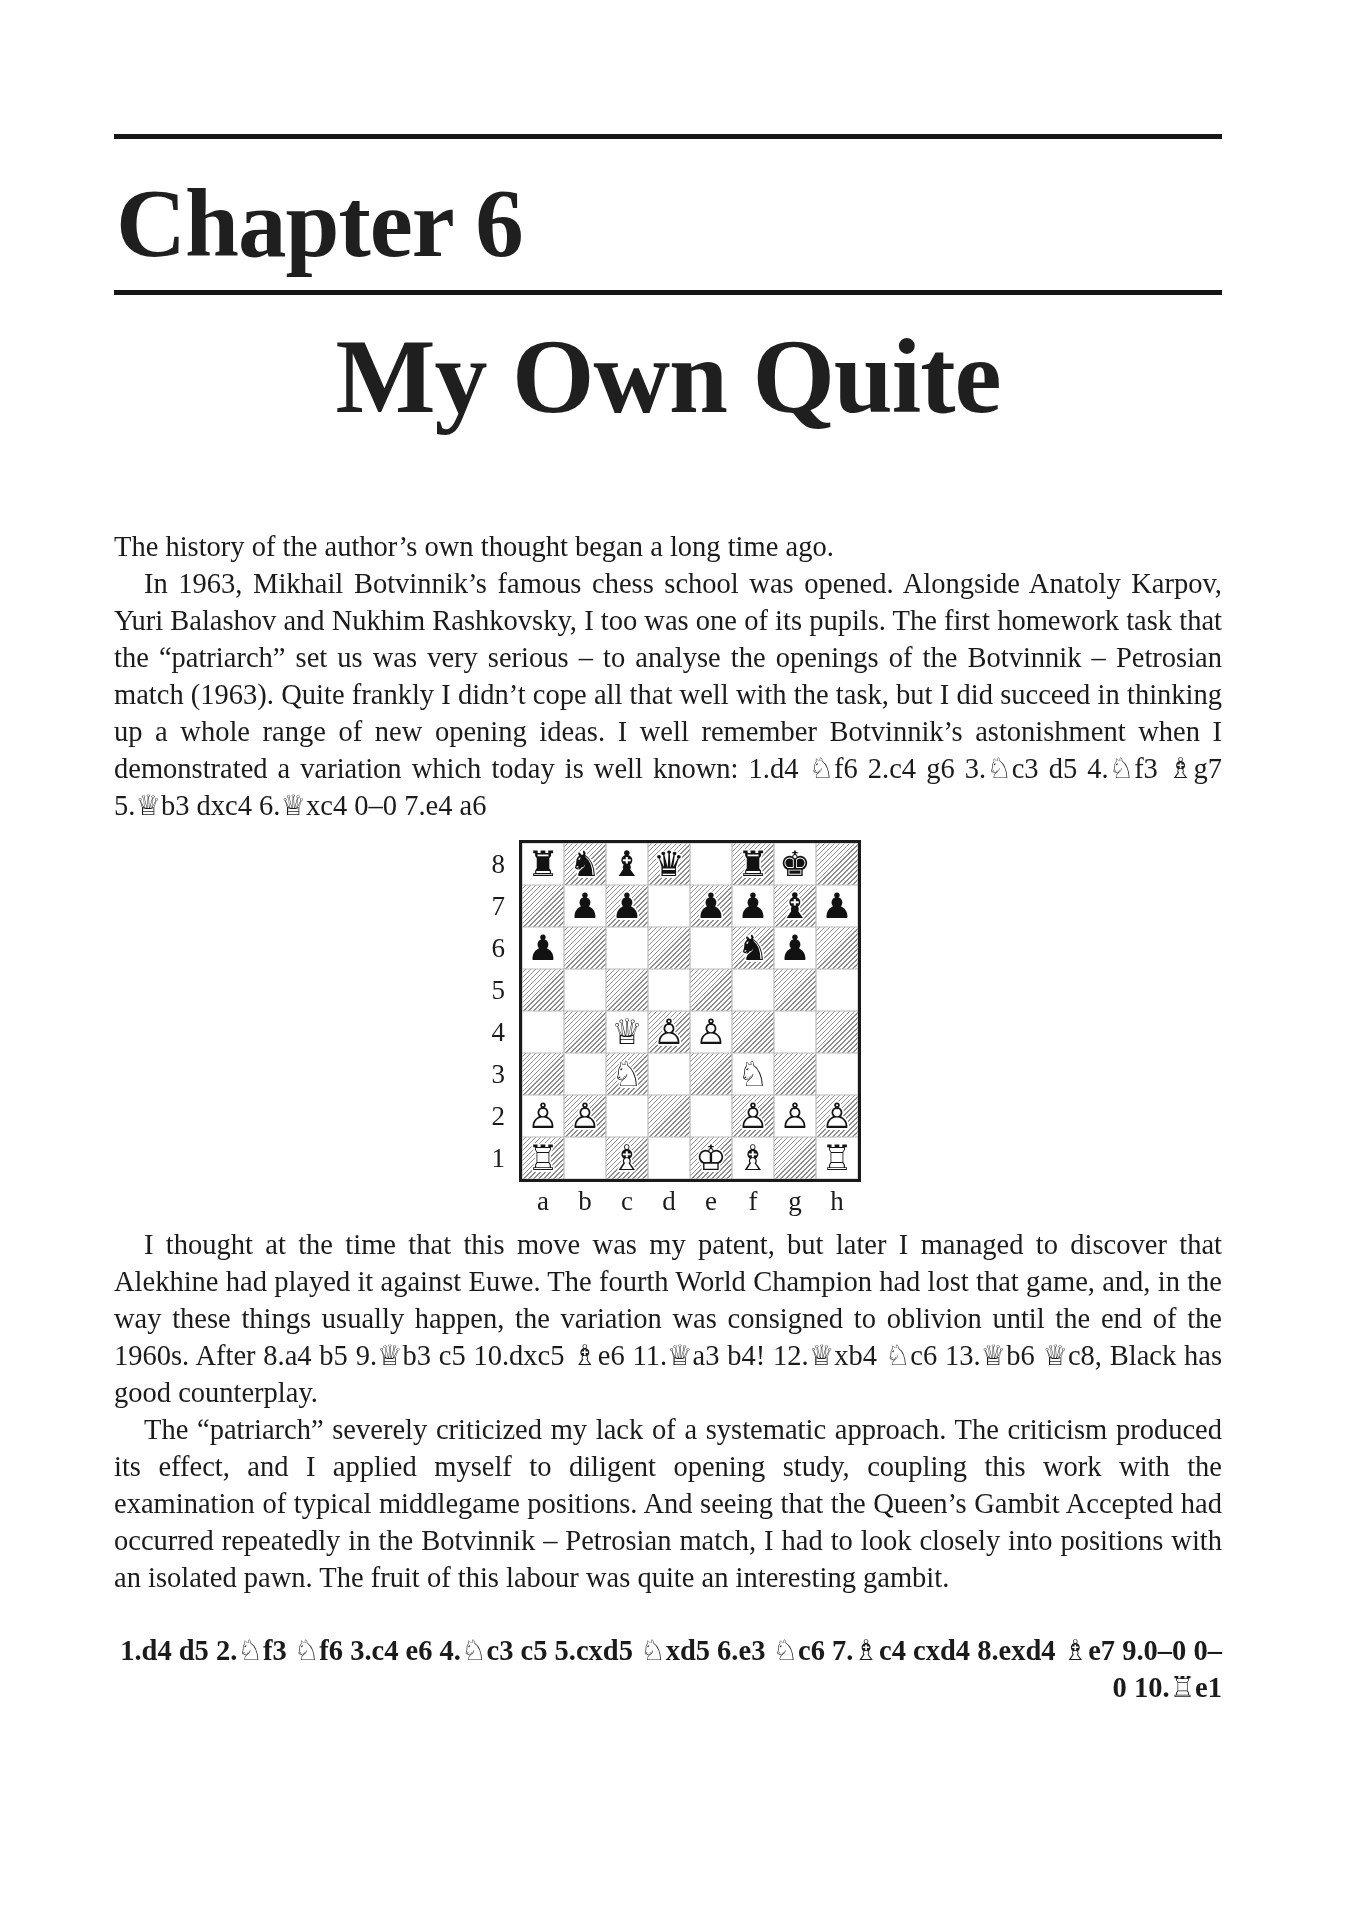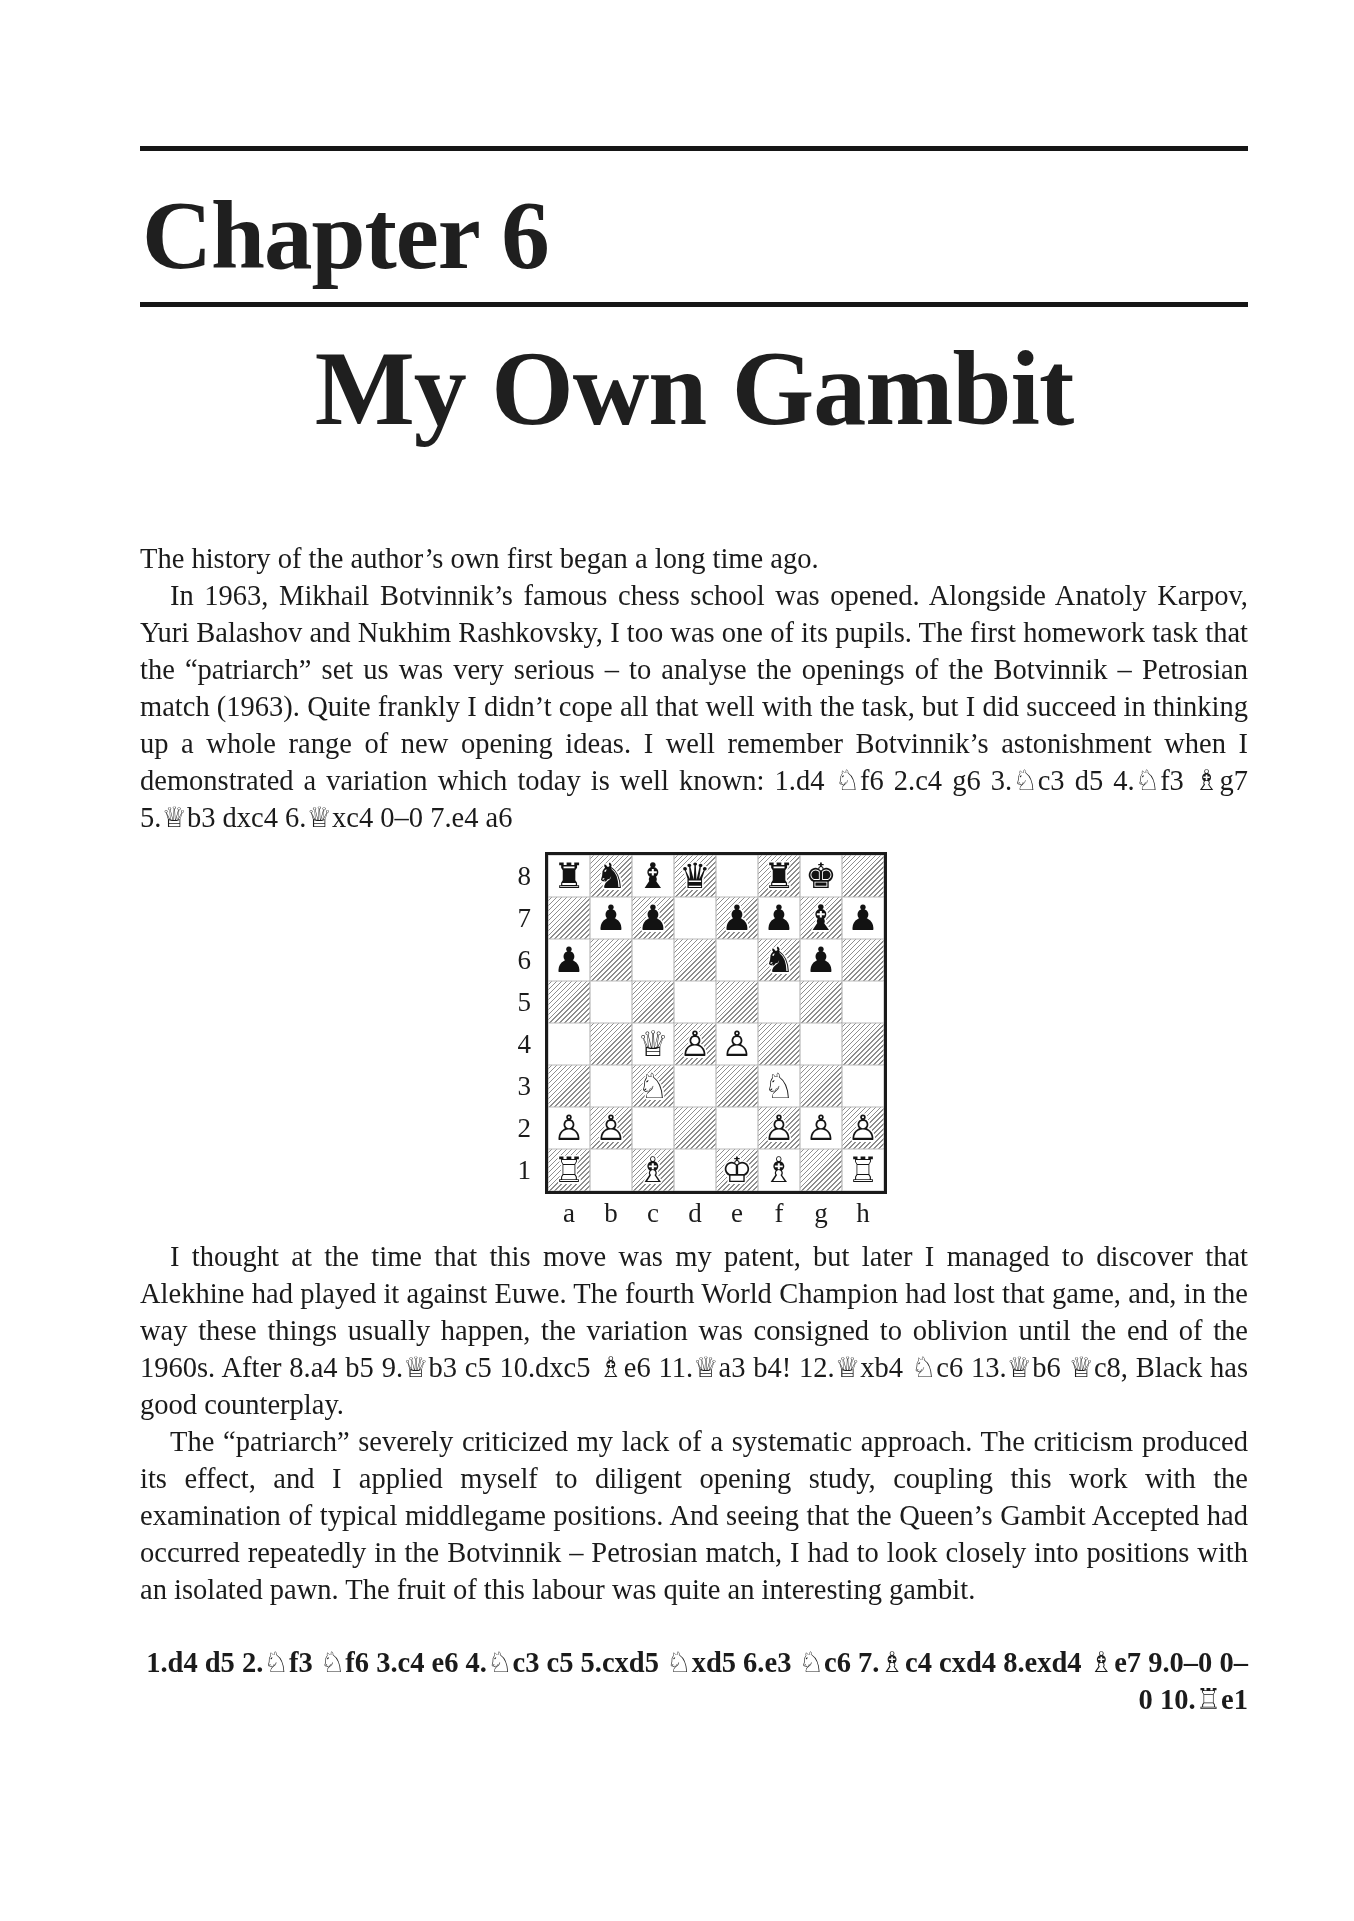--- a/index.html
+++ b/index.html
@@ -7,23 +7,22 @@
     width: 1354px; height: 1921px;
     background: #ffffff;
     position: relative;
     overflow: hidden;
     font-family: "Liberation Serif", "DejaVu Sans", serif;
     color: #1b1b1b;
     -webkit-font-smoothing: antialiased;
   }
   .content {
     position: absolute;
-    left: 114px; top: 16px;
+    left: 114px; top: 4px;
     width: 1108px;
-    margin-left: 26px;
   }
   .rule {
     height: 5px;
     background: #161616;
   }
   .rule-top { margin-top: 130px; }
   .rule-mid { margin-top: 18px; }
   .chapter {
     font-size: 97px;
     font-weight: 700;
@@ -122,24 +121,24 @@
     line-height: 30px;
   }
 </style>
 </head>
 <body>
 
 <div class="content">
   <div class="rule rule-top"></div>
   <h1 class="chapter">Chapter 6</h1>
   <div class="rule rule-mid"></div>
-  <h2 class="title">My Own Gambit</h2>
+  <h2 class="title">My Own Quite</h2>
 
   <div class="body-text">
-    <p>The history of the author’s own first began a long time ago.</p>
+    <p>The history of the author’s own thought began a long time ago.</p>
     <p class="indent">In 1963, Mikhail Botvinnik’s famous chess school was opened. Alongside Anatoly Karpov, Yuri Balashov and Nukhim Rashkovsky, I too was one of its pupils. The first homework task that the “patriarch” set us was very serious – to analyse the openings of the Botvinnik – Petrosian match (1963). Quite frankly I didn’t cope all that well with the task, but I did succeed in thinking up a whole range of new opening ideas. I well remember Botvinnik’s astonishment when I demonstrated a variation which today is well known: 1.d4 ♘f6 2.c4 g6 3.♘c3 d5 4.♘f3 ♗g7 5.♕b3 dxc4 6.♕xc4 0–0 7.e4 a6</p>
 
     <div class="diagram">
       <div class="diagram-inner">
         <div class="ranks" id="rank-labels">
             <div class="rank-label">8</div>
             <div class="rank-label">7</div>
             <div class="rank-label">6</div>
             <div class="rank-label">5</div>
             <div class="rank-label">4</div>

